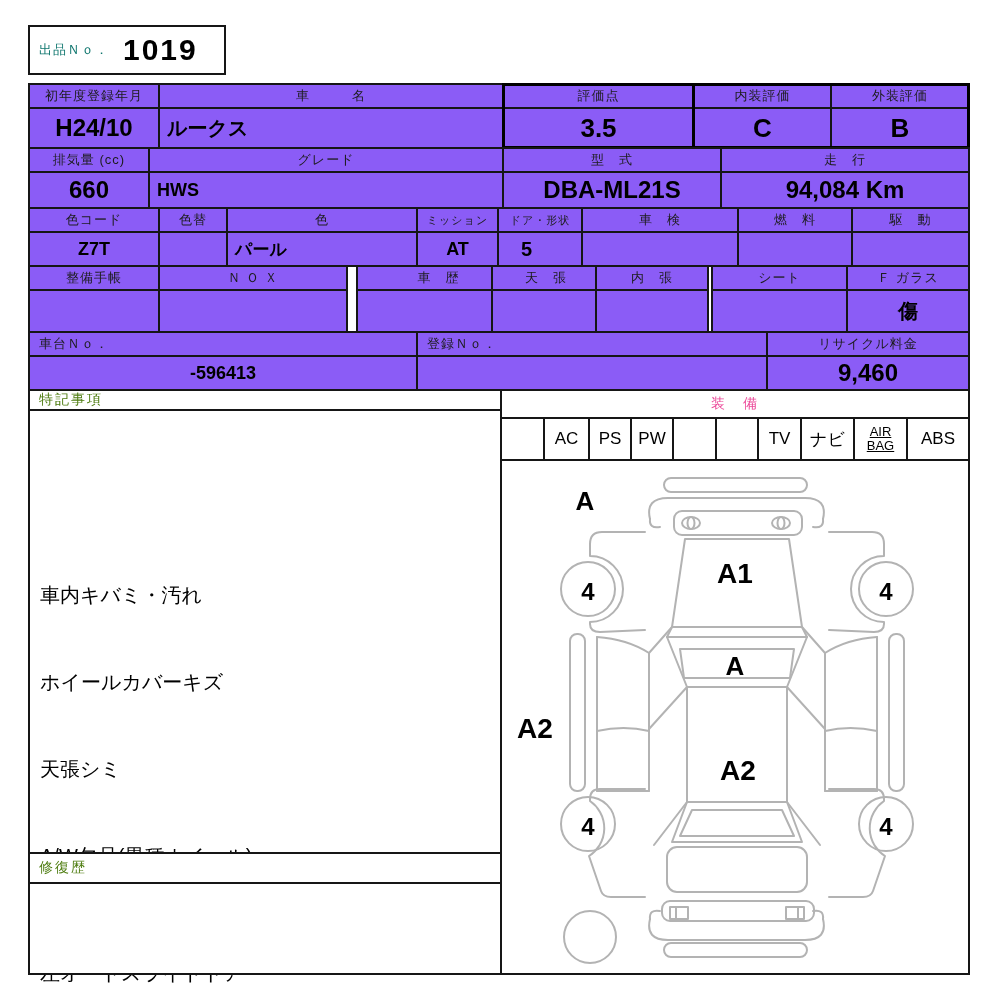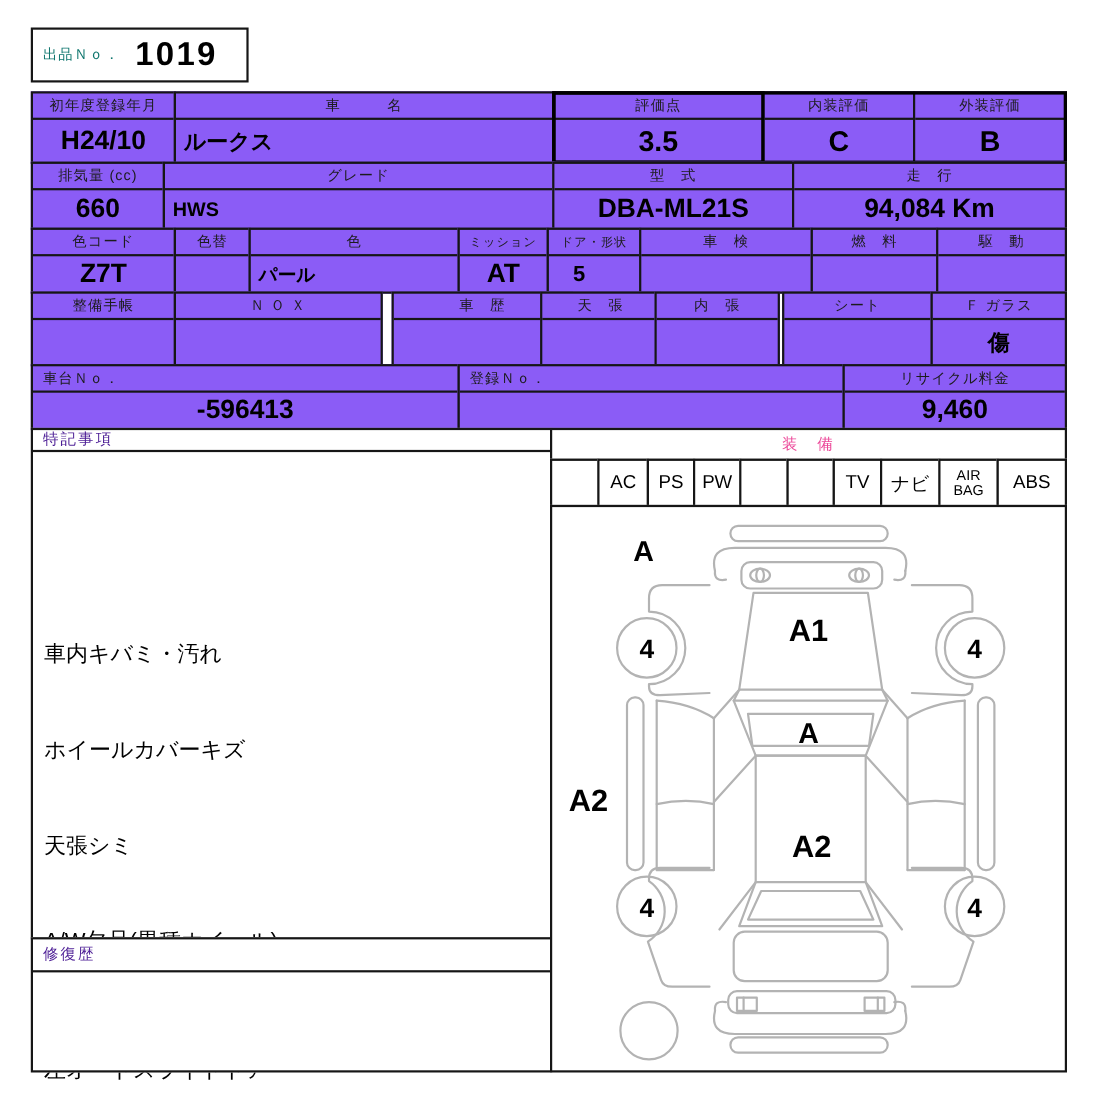--- a/index.html
+++ b/index.html
@@ -6,38 +6,38 @@
   .sheet{
     position:relative;width:1000px;height:1000px;background:#fff;
     font-family:"Liberation Sans","DejaVu Sans",sans-serif;color:#000;
   }
   .cell{position:absolute;box-sizing:border-box;border:2px solid #161616;background:#8b5cf6;
         display:flex;flex-direction:column;}
   .lbl{height:24px;box-sizing:border-box;border-bottom:2px solid #161616;
        display:flex;align-items:center;justify-content:center;
        font-size:13px;letter-spacing:1px;color:#1c1c1c;white-space:pre;}
   .val{flex:1;display:flex;align-items:center;justify-content:center;
-       font-weight:700;font-size:24px;}
+       font-weight:700;font-size:18px;}
   .val.left{justify-content:flex-start;padding-left:7px;}
   .fs17{font-size:17px;} .fs18{font-size:18px;} .fs20{font-size:20px;}
   .fs24{font-size:24px;} .fs26{font-size:26px;}
   .ov{position:absolute;box-sizing:border-box;border:3px solid #000;pointer-events:none;}
   .panel{position:absolute;box-sizing:border-box;border:2px solid #161616;background:#fff;
          display:flex;flex-direction:column;}
   .plbl{box-sizing:border-box;border-bottom:2px solid #161616;display:flex;align-items:center;
-        font-size:14px;letter-spacing:2px;padding-left:9px;color:#4c1d95;}
+        font-size:14px;letter-spacing:2px;padding-left:9px;color:#4d7c0f;}
   .pbody{flex:1;}
   .notesbody{padding:112px 8px 0 10px;font-size:20px;line-height:29px;white-space:pre;}
   .notes-extra{margin-top:30px;}
   .hdrcell{position:absolute;box-sizing:border-box;border:2px solid #161616;background:#fff;
            display:flex;align-items:center;justify-content:center;
            font-size:14px;letter-spacing:2px;color:#ec4899;white-space:pre;}
   .ec{position:absolute;box-sizing:border-box;border:2px solid #161616;background:#fff;
       display:flex;align-items:center;justify-content:center;font-size:17px;text-align:center;}
-  .ec-small{font-size:13px;line-height:14px;padding:0 3px;}
+  .ec-small{font-size:13px;line-height:14px;padding:0 3px;text-decoration:underline;}
   .lot{position:absolute;box-sizing:border-box;border:2px solid #161616;background:#fff;
        display:flex;align-items:center;}
   .lot .llabel{font-size:13px;letter-spacing:1px;padding-left:9px;color:#0f766e;}
   .lot .lvalue{font-size:30px;font-weight:700;margin-left:14px;letter-spacing:2px;}
   .diag{position:absolute;box-sizing:border-box;border:2px solid #161616;background:#fff;}
   svg{display:block;}
   .carline{fill:none;stroke:#b3b3b3;stroke-width:2;stroke-linejoin:round;stroke-linecap:round;}
   .mark{font-weight:700;fill:#000;text-anchor:middle;}
 </style>
 </head>

